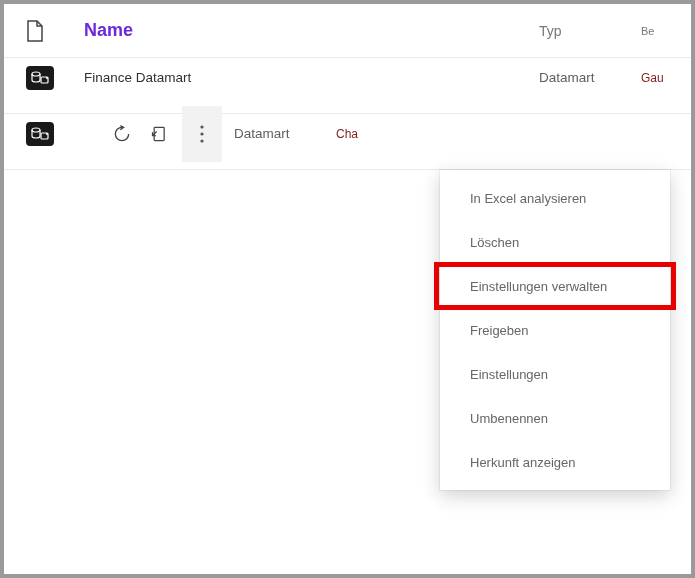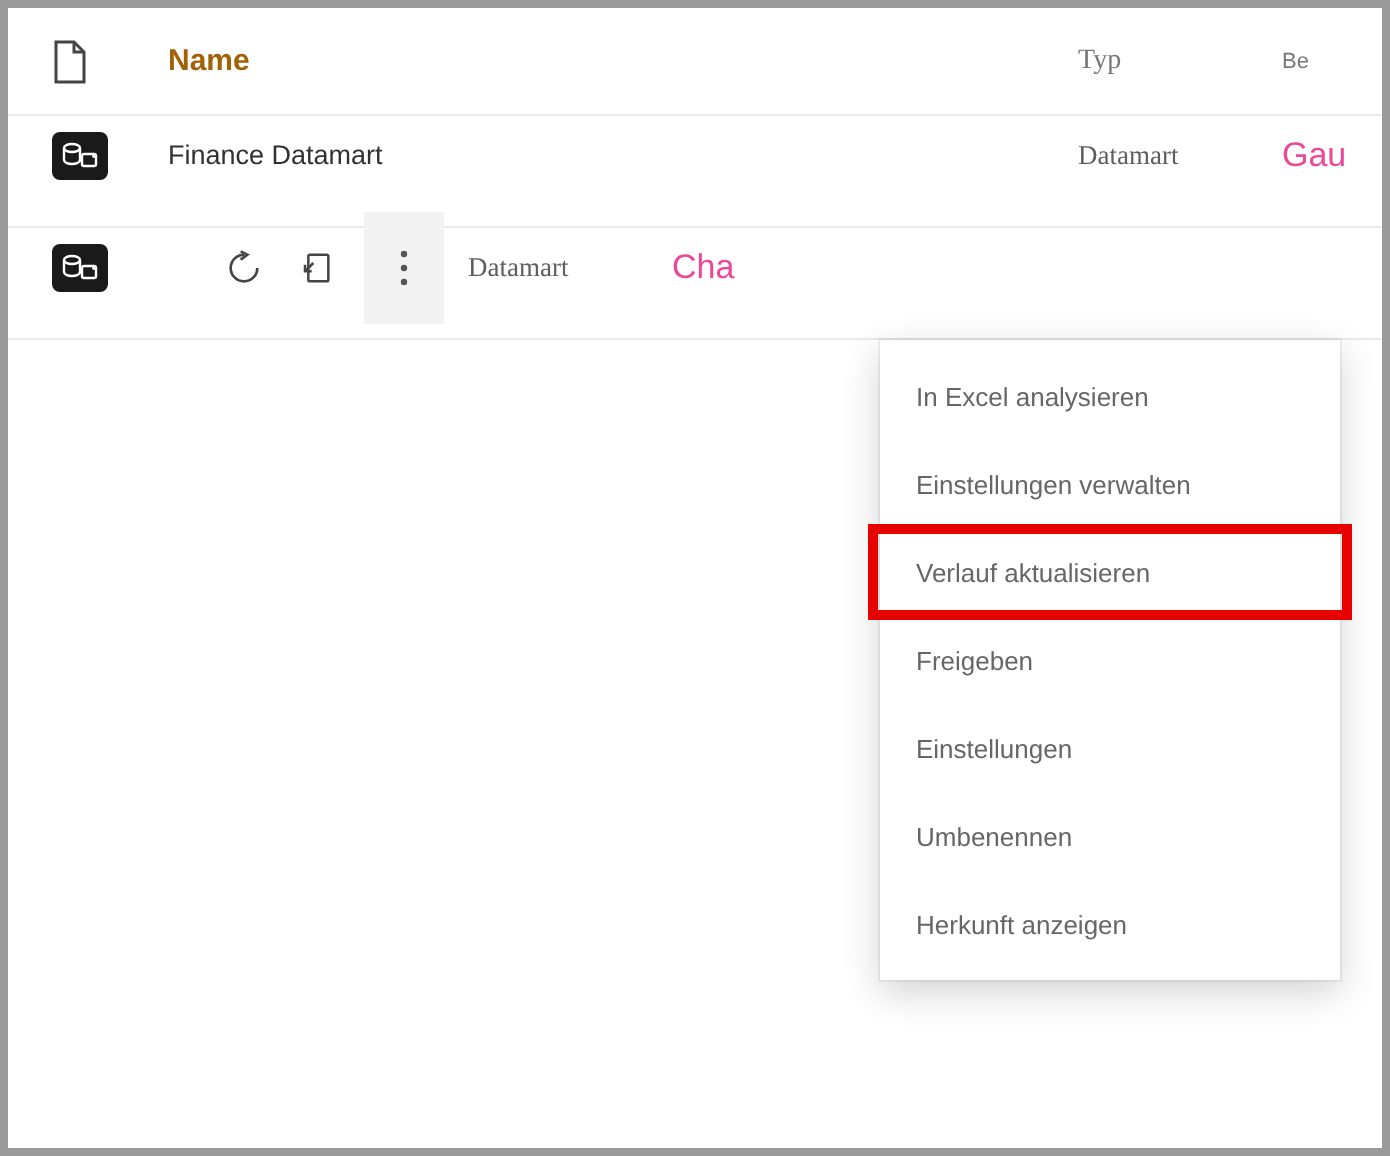--- a/index.html
+++ b/index.html
@@ -46,33 +46,32 @@
     display: flex;
     align-items: center;
     justify-content: flex-end;
     gap: 6px;
   }
   .col-type {
     width: 120px;
     padding-left: 18px;
     color: #605e5c;
     font-size: 13.5px;
-    font-family: Liberation Serif, serif;
   }
   .col-owner {
     width: 40px;
-    color: #ec4899;
-    font-size: 17px;
+    color: #7f1d1d;
+    font-size: 12px;
     white-space: nowrap;
     overflow: hidden;
   }
   .header-row .col-name {
     font-weight: 600;
-    font-size: 15px;
-    color: #a16207;
+    font-size: 18px;
+    color: #6d28d9;
   }
   .header-row .col-type {
     color: #777;
     font-size: 14px;
   }
   .header-row .col-owner {
     color: #777;
     font-size: 11px;
   }
   .data-row {
@@ -114,21 +113,21 @@
     margin-right: -6px;
   }
   .action-btn svg { display: block; }
   .context-menu {
     position: absolute;
     top: 166px;
     left: 436px;
     width: 230px;
     background: #fff;
     box-shadow: 0 6px 18px rgba(0,0,0,0.18), 0 0 0 1px rgba(0,0,0,0.05);
-    padding: 6px 0;
+    padding: 6px 12px;
     z-index: 10;
   }
   .menu-item {
     height: 44px;
     display: flex;
     align-items: center;
     padding: 0 18px;
     font-size: 13px;
     color: #666;
     cursor: pointer;
@@ -211,22 +210,22 @@
           <circle cx="2" cy="16" r="1.6" fill="#555"></circle>
         </svg>
       </div>
     </div>
     <div class="col-type">Datamart</div>
     <div class="col-owner">Cha</div>
   </div>
 
   <div class="context-menu">
     <div class="menu-item">In Excel analysieren</div>
+    <div class="menu-item">Löschen</div>
     <div class="menu-item">Einstellungen verwalten</div>
-    <div class="menu-item">Verlauf aktualisieren</div>
     <div class="menu-item">Freigeben</div>
     <div class="menu-item">Einstellungen</div>
     <div class="menu-item">Umbenennen</div>
     <div class="menu-item">Herkunft anzeigen</div>
   </div>
 
   <div class="highlight-box"></div>
 
 </div>
 

